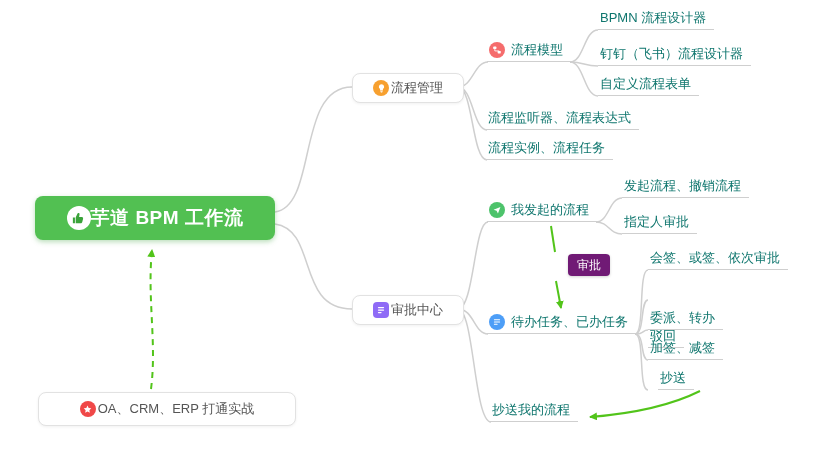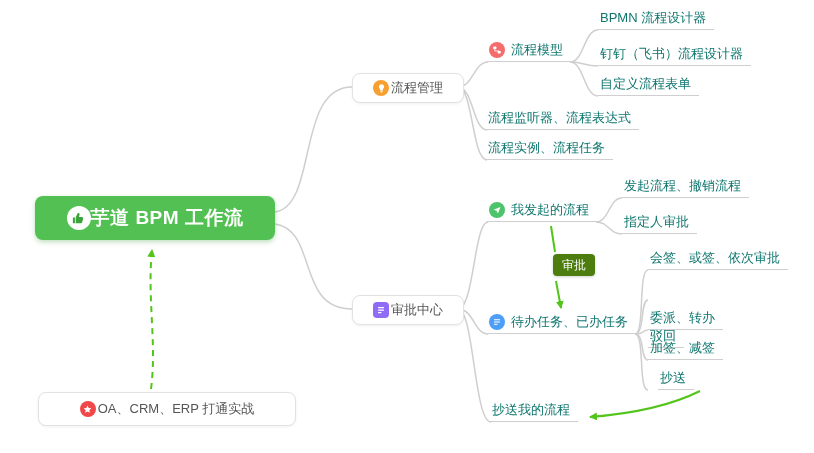--- a/index.html
+++ b/index.html
@@ -22,21 +22,21 @@
   .leaf{position:absolute;display:flex;align-items:center;gap:6px;font-size:13px;color:#0f766e;
         line-height:16px;padding:0 8px 3px 2px;border-bottom:1.5px solid #cfcfcf;white-space:nowrap;}
 
   .cicon{width:16px;height:16px;border-radius:50%;display:flex;align-items:center;
          justify-content:center;flex:0 0 auto;}
   .sqicon{width:16px;height:16px;border-radius:4px;display:flex;align-items:center;
          justify-content:center;flex:0 0 auto;}
   .c-orange{background:#f7a02f;} .c-red{background:#f56c6c;} .c-green{background:#4dc36b;}
   .c-blue{background:#4d9ef7;} .c-purple{background:#8f6bf6;} .c-star{background:#f04848;}
 
-  .badge{position:absolute;left:553px;top:254px;background:#4d7c0f;color:#fff;font-size:12px;
+  .badge{position:absolute;left:568px;top:254px;background:#701a75;color:#fff;font-size:12px;
          padding:4px 9px;border-radius:4px;box-shadow:0 1px 3px rgba(0,0,0,.18);line-height:14px;}
 
   
   #n-process-mgmt{left:352px;top:73px;width:112px;justify-content:center;}
   #n-approval-center{left:352px;top:295px;width:112px;justify-content:center;}
   #n-oa{left:38px;top:392px;width:258px;justify-content:center;padding:7px 12px;}
 
   #l-model{left:487px;top:42px;}
   #l-bpmn{left:598px;top:10px;}
   #l-dingtalk{left:598px;top:46px;}

